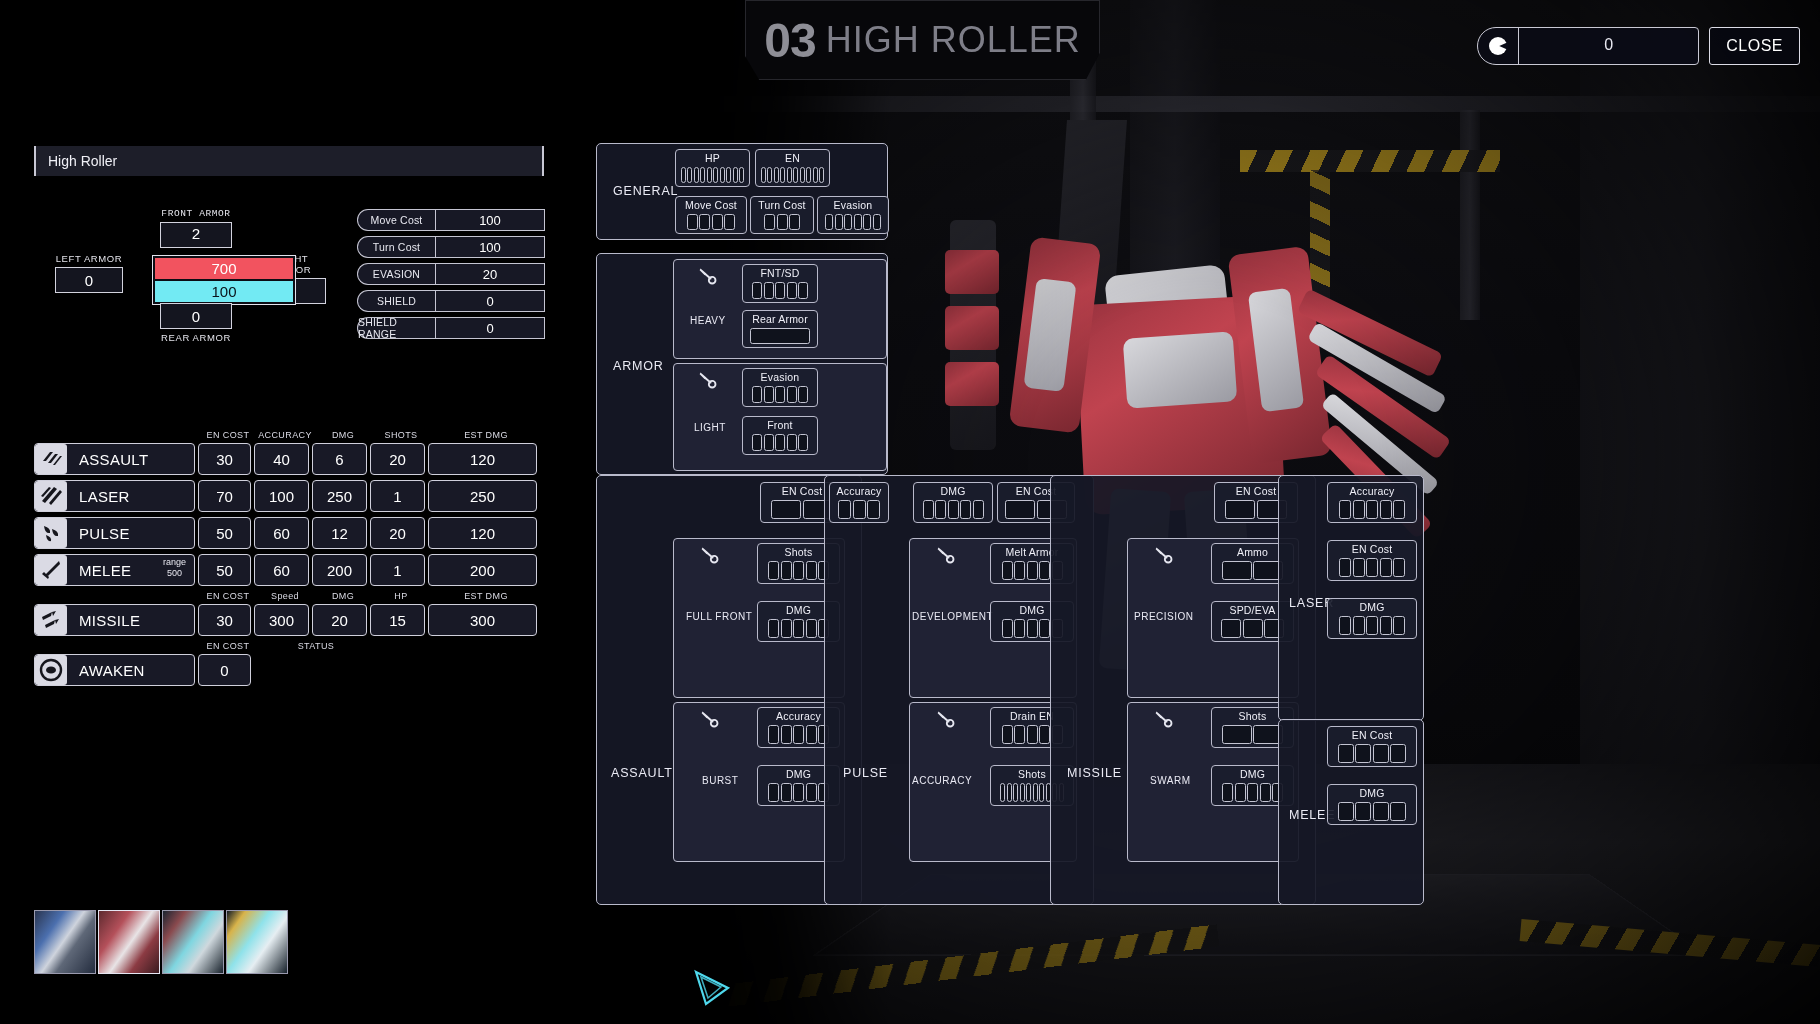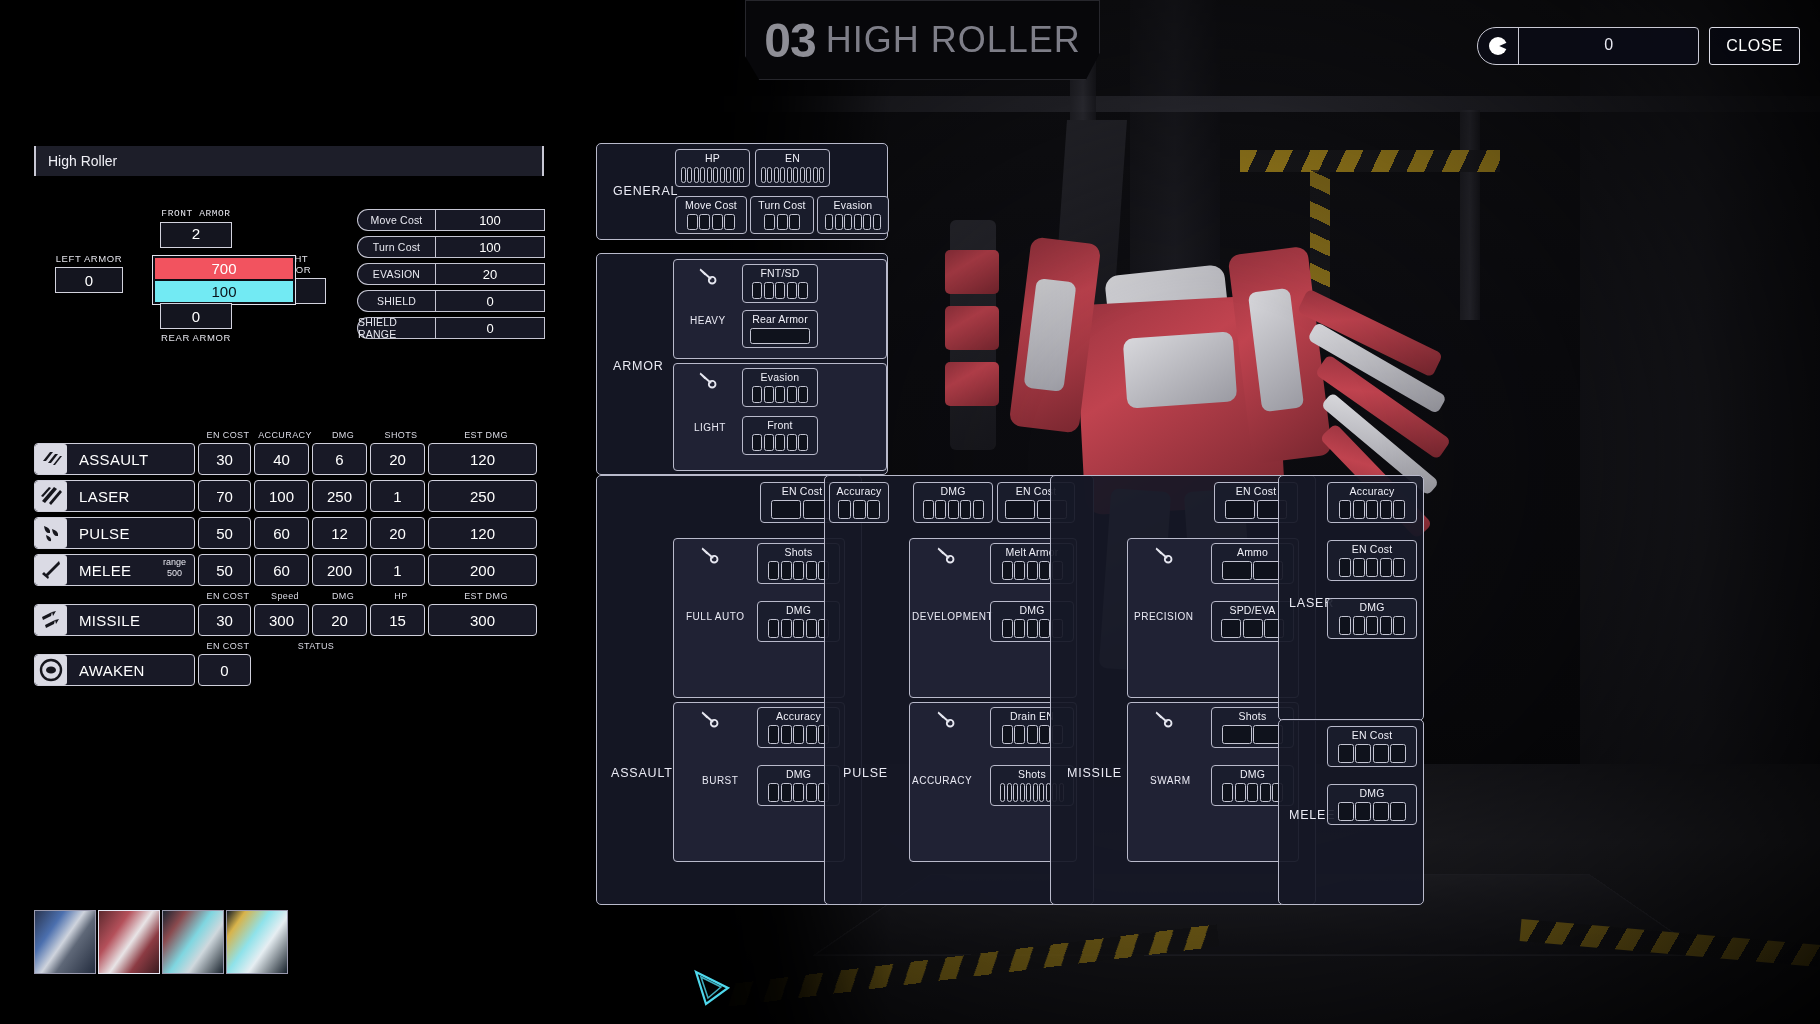--- a/index.html
+++ b/index.html
@@ -580,21 +580,21 @@
             <span class="pip" style="width: 30px; height: 19px;"></span>
             <span class="pip" style="width: 30px; height: 19px;"></span>
           </div>
         </div>
         <div class="sub" style="left: 76px; top: 62px; width: 172px; height: 160px;">
           <div class="wrench" style="left: 26px; top: 6px;"><svg width="20" height="20" viewBox="0 0 24 24">
               <path d="M3 3 L10 9 L8 11 L2 5 Z" fill="#e6e7f0"></path>
               <path d="M9 10 L15 15" stroke="#e6e7f0" stroke-width="2.4" stroke-linecap="round"></path>
               <circle cx="17" cy="17" r="4" fill="none" stroke="#e6e7f0" stroke-width="2.2"></circle>
             </svg></div>
-          <div class="sub-label" style="left: 12px; top: 72px;">FULL AUTO</div>
+          <div class="sub-label" style="left: 12px; top: 72px;">FULL FRONT</div>
           <div class="upg" style="left: 83px; top: 4px; width: 83px;">
             <div class="upg-title">Shots</div>
             <div class="pips">
               <span class="pip" style="width: 11px; height: 19px;"></span>
               <span class="pip" style="width: 11px; height: 19px;"></span>
               <span class="pip" style="width: 11px; height: 19px;"></span>
               <span class="pip" style="width: 11px; height: 19px;"></span>
               <span class="pip" style="width: 11px; height: 19px;"></span>
             </div>
           </div>

